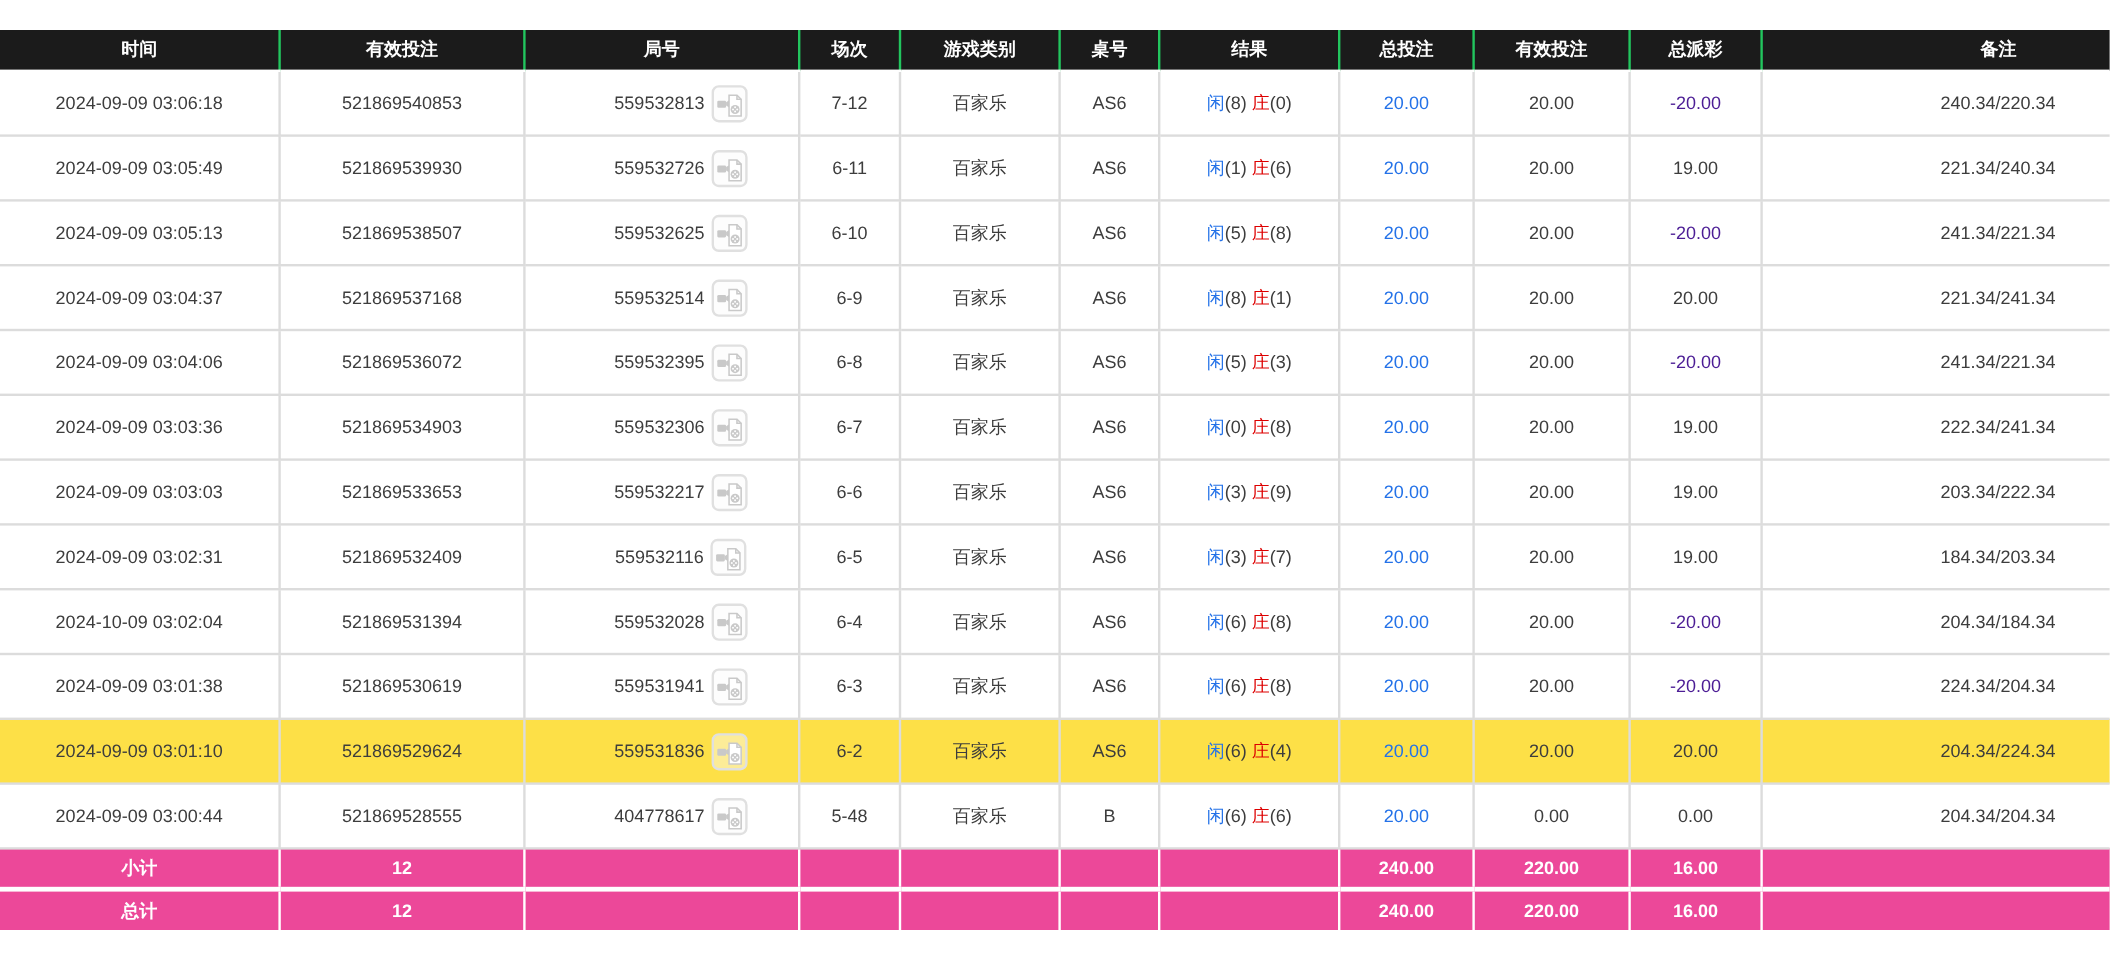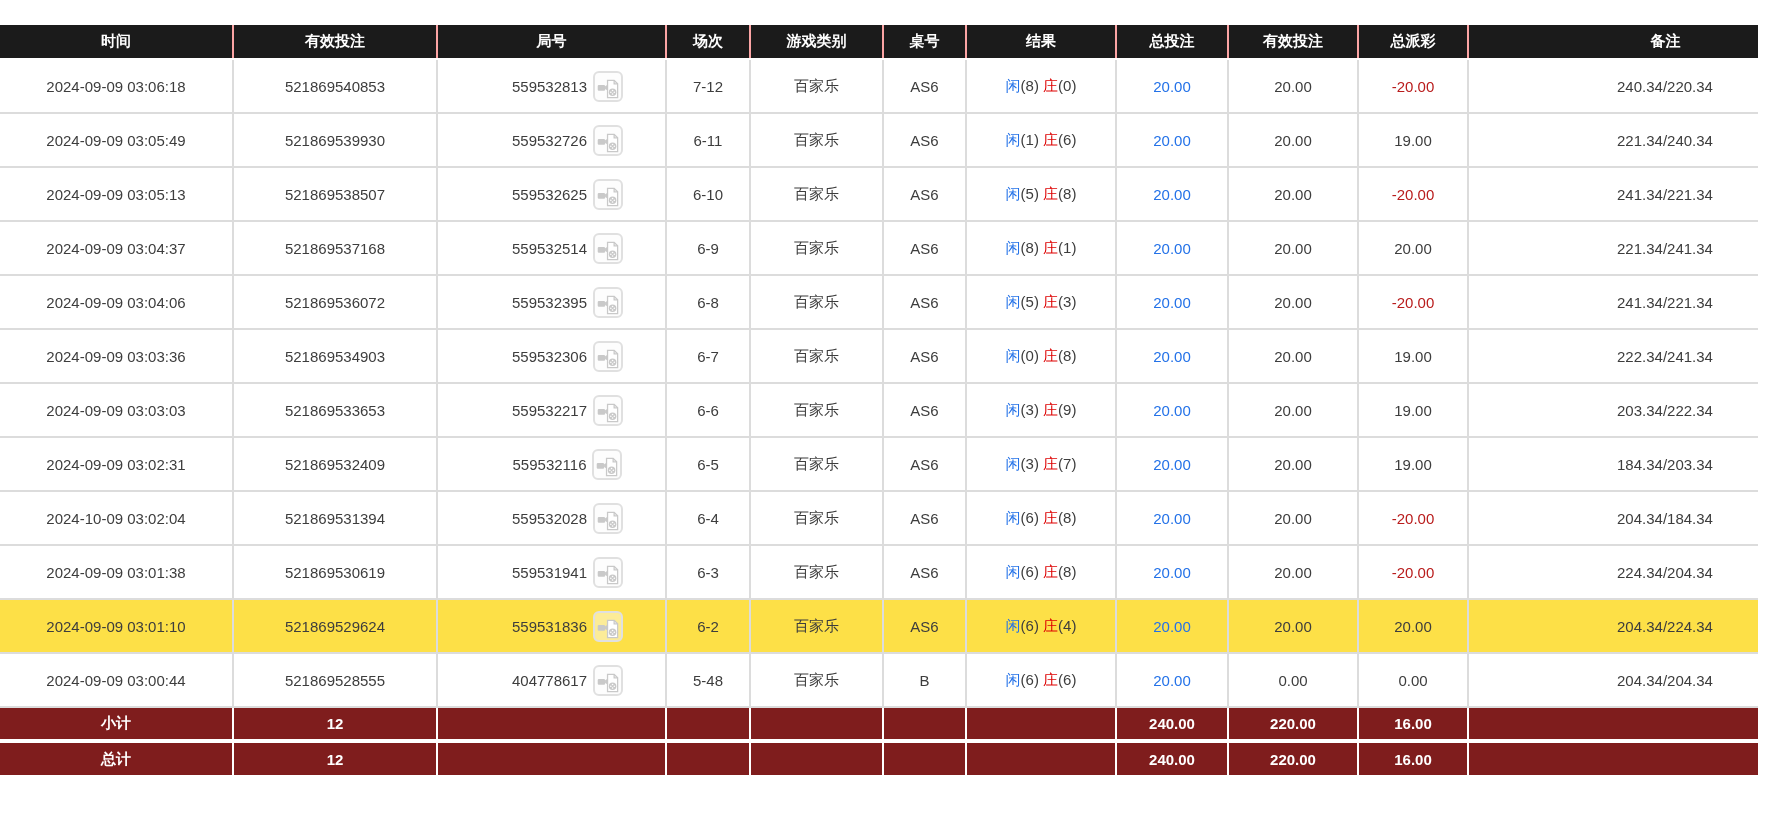--- a/index.html
+++ b/index.html
@@ -20,58 +20,58 @@
     border-collapse: collapse;
     table-layout: fixed;
     width: 1862px;
     font-size: 15px;
   }
   table.records th {
     background: #1b1b1b;
     color: #ffffff;
     font-weight: bold;
     height: 34px;
-    border-right: 2px solid #fca5a5;
+    border-right: 2px solid #22c55e;
     border-bottom: 2px solid #ffffff;
     text-align: center;
     padding: 0;
   }
   table.records th:last-child { border-right: none; }
   table.records tbody td {
     height: 54px;
     text-align: center;
     vertical-align: middle;
     background: #ffffff;
     border-right: 2px solid #dcdcdc;
     border-bottom: 2px solid #dcdcdc;
     padding: 0 4px;
   }
   tbody tr[data-active="true"] td { background: #fde047; }
   .blue  { color: #2472e8; }
   .res-player { color: #2472e8; }
   .res-banker { color: #dd0000; }
   .res-val { color: #3d3d3d; }
-  .amount[data-neg="true"] { color: #b91c1c; }
+  .amount[data-neg="true"] { color: #4c1d95; }
   .round-no { vertical-align: middle; margin-left: 32px; }
   .vbtn {
     display: inline-block;
     width: 30px;
     height: 31px;
     margin-left: 6px;
     vertical-align: middle;
     border: 2px solid #e0e0e0;
     border-radius: 6px;
     background: rgba(250,250,250,0.45);
     cursor: pointer;
     line-height: 27px;
     text-align: center;
   }
   .vbtn svg { vertical-align: middle; margin-top: 3px; }
   table.records tfoot td {
-    background: #7f1d1d;
+    background: #ec4899;
     color: #ffffff;
     font-weight: bold;
     height: 34px;
     text-align: center;
     vertical-align: middle;
     border-right: 2px solid #ffffff;
     padding: 0 4px;
   }
   table.records tfoot tr.subtotal td { border-bottom: 4px solid #ffffff; }
   table.records tfoot td:last-child { border-right: none; }

